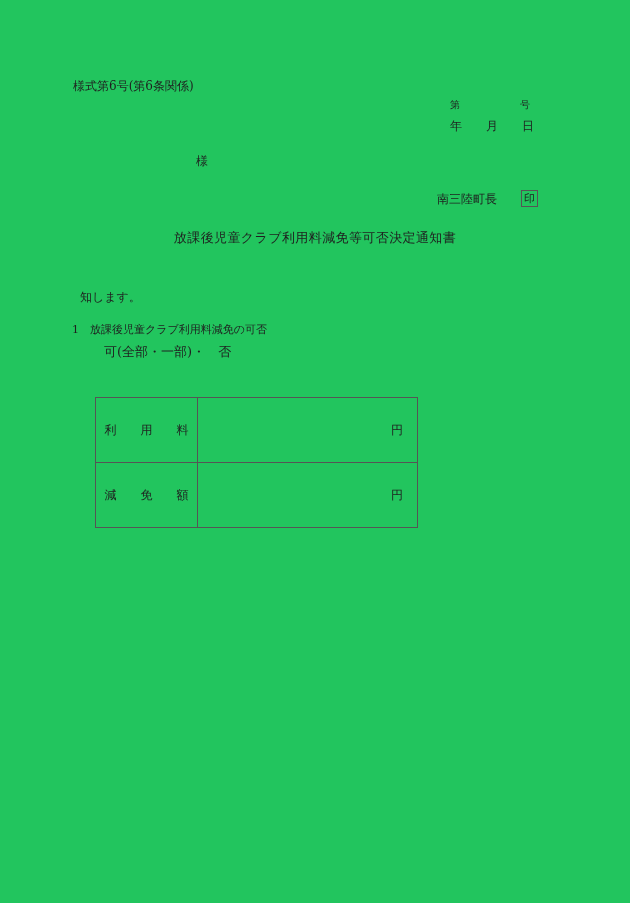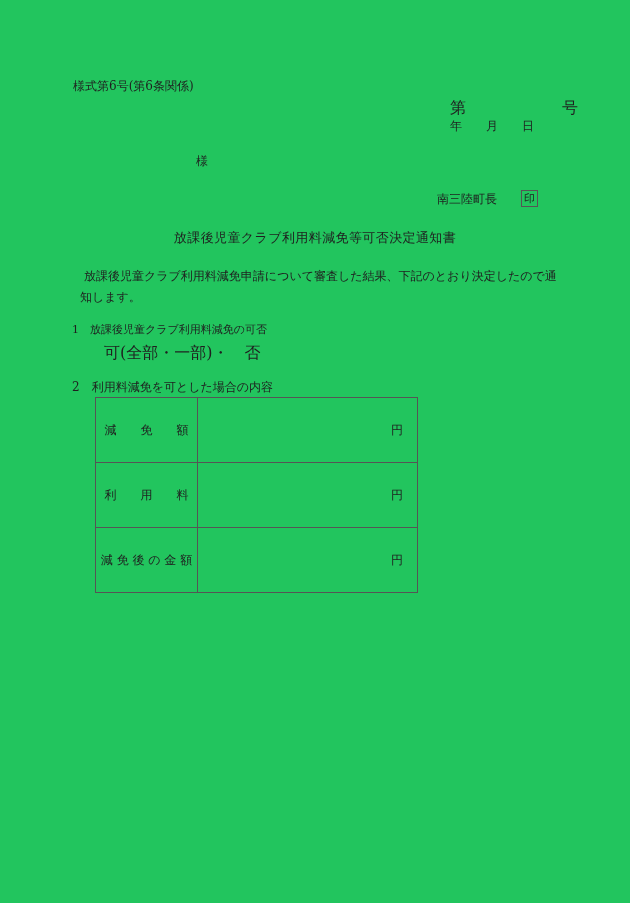--- a/index.html
+++ b/index.html
@@ -28,21 +28,21 @@
 
   
   .form-no {
     left: 73px;
     top: 80px;
     font-size: 12px;
   }
   .doc-number {
     left: 450px;
     top: 100px;
-    font-size: 16px;
+    font-size: 10px;
     letter-spacing: 0;
   }
   .doc-date {
     left: 450px;
     top: 120px;
     font-size: 12px;
   }
   .addressee {
     left: 196px;
     top: 155px;
@@ -95,21 +95,21 @@
 
   
   .sec-1 {
     left: 72px;
     top: 324px;
     font-size: 11px;
   }
   .sec-1-options {
     left: 104px;
     top: 345px;
-    font-size: 16px;
+    font-size: 13px;
   }
   .sec-2 {
     left: 72px;
     top: 381px;
     font-size: 12px;
   }
   .sec-3 {
     left: 72px;
     top: 618px;
     font-size: 12px;
@@ -156,39 +156,33 @@
   <div class="txt doc-number">第　　　　　　号</div>
   <div class="txt doc-date">年　　月　　日</div>
 
   <div class="txt addressee">様</div>
 
   <div class="txt issuer">南三陸町長</div>
   <div class="seal-box">印</div>
 
   <div class="doc-title">放課後児童クラブ利用料減免等可否決定通知書</div>
 
-  <div class="txt body-line1">　放課後児童クラブ利用料減免申請について審査した結果、下記のとおり決定したので通</div>
   <div class="txt body-line2">知します。</div>
 
   <div class="txt sec-1">1　放課後児童クラブ利用料減免の可否</div>
   <div class="txt sec-1-options">可(全部・一部)・　否</div>
 
-  <div class="txt sec-2">2　利用料減免を可とした場合の内容</div>
 
   <table class="fee-table">
     <tbody>
-      <tr>
-        <td class="label-cell">減　　免　　額</td>
-        <td class="value-cell"><span class="unit">円</span></td>
-      </tr>
       <tr>
         <td class="label-cell">利　　用　　料</td>
         <td class="value-cell"><span class="unit">円</span></td>
       </tr>
       <tr>
-        <td class="label-cell">減 免 後 の 金 額</td>
+        <td class="label-cell">減　　免　　額</td>
         <td class="value-cell"><span class="unit">円</span></td>
       </tr>
     </tbody>
   </table>
 
 
 </div>
 
 </body></html>

